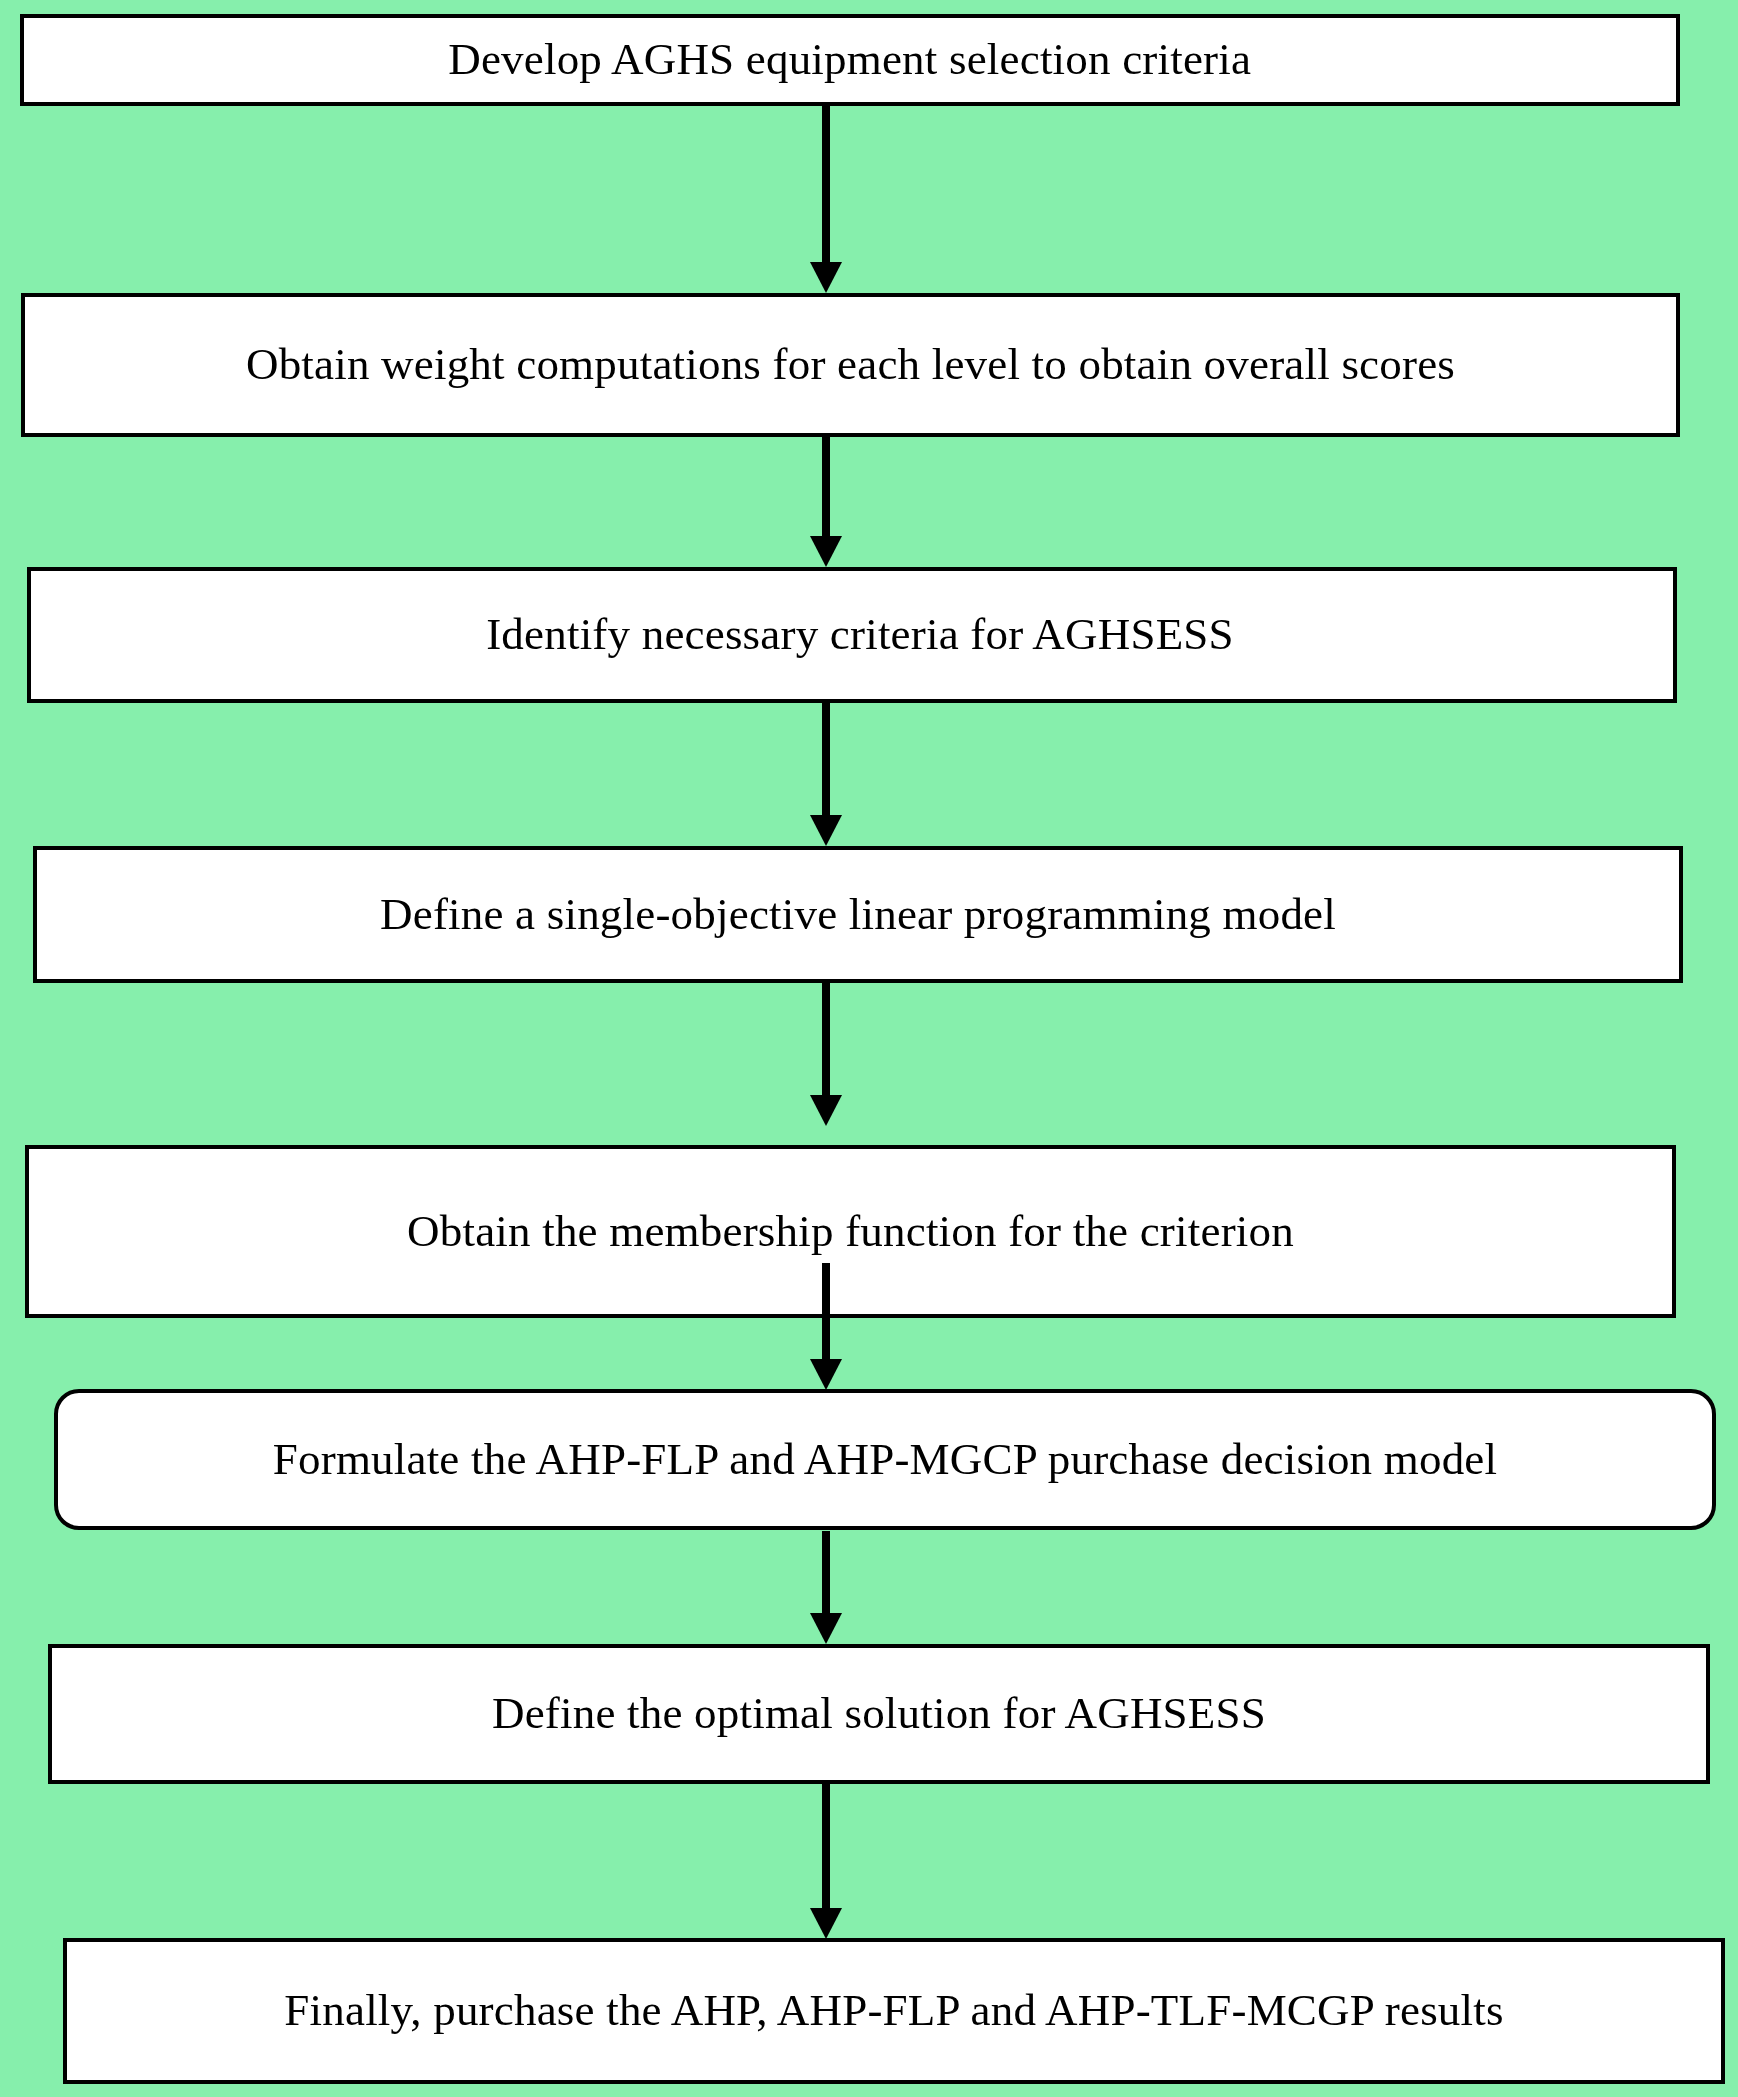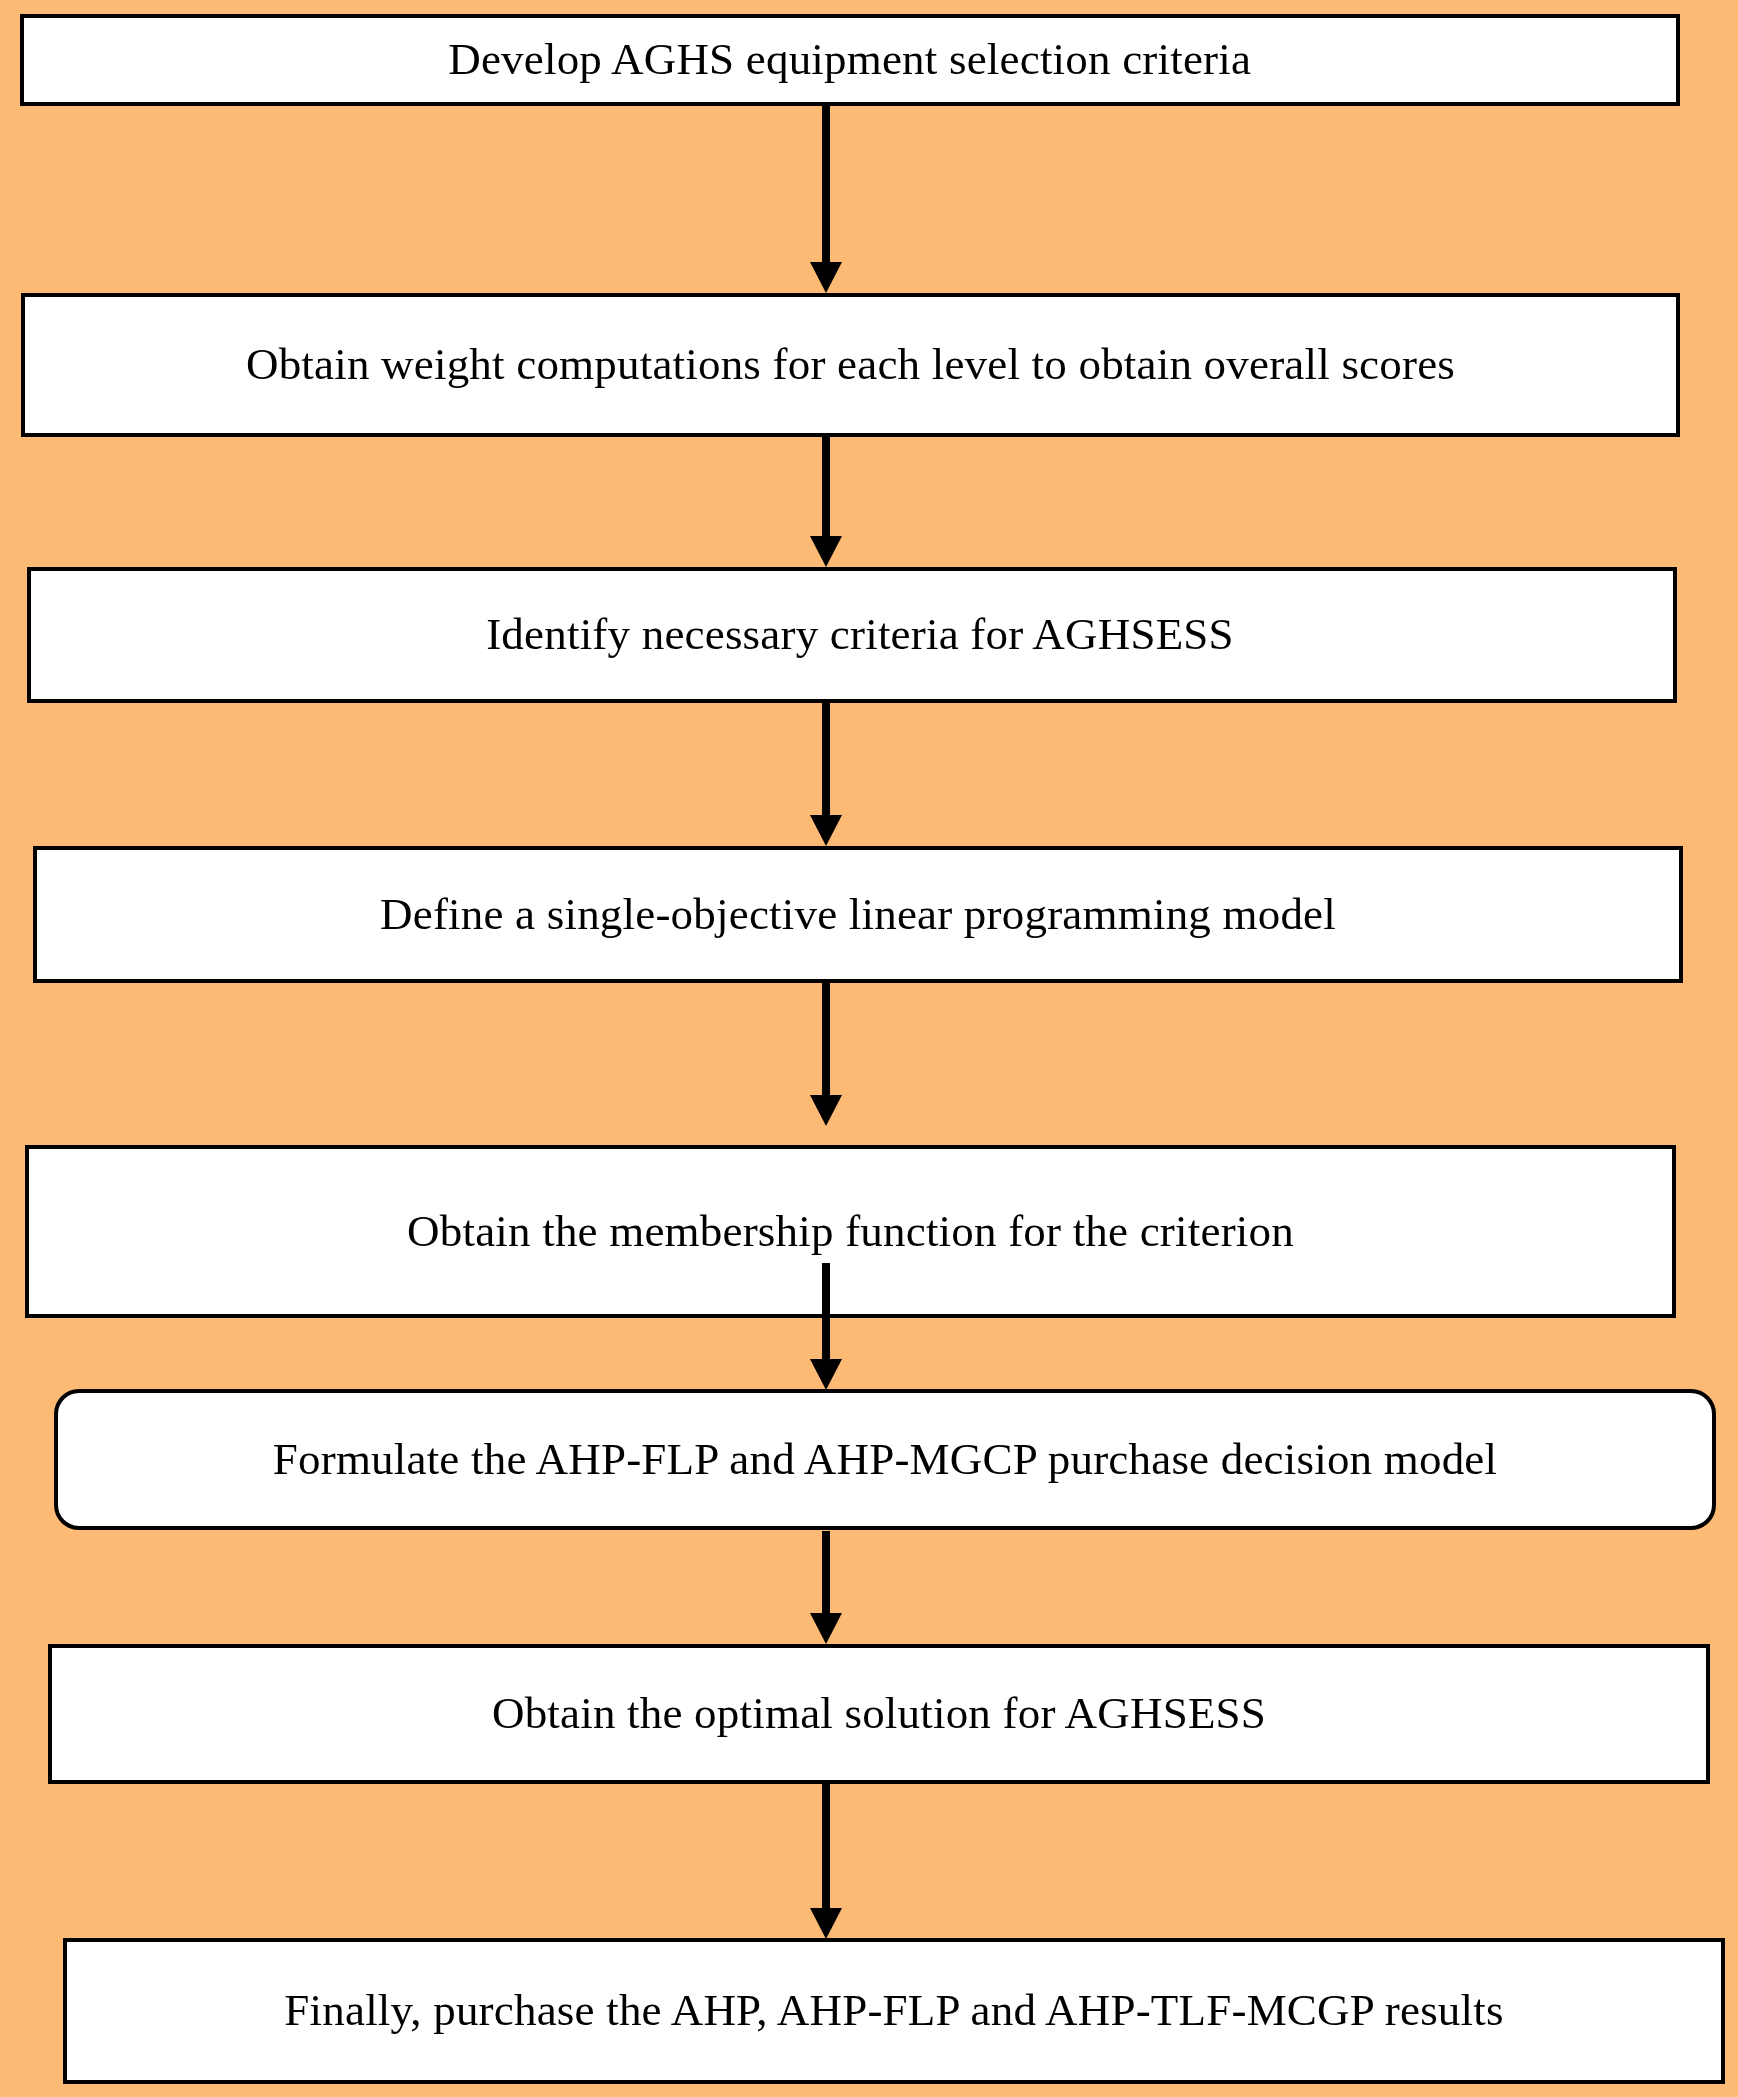--- a/index.html
+++ b/index.html
@@ -4,21 +4,21 @@
 <style>
   html, body {
     margin: 0;
     padding: 0;
     background: #ffffff;
   }
   #canvas {
     position: relative;
     width: 1739px;
     height: 2097px;
-    background: #fdba74;
+    background: #86efac;
     overflow: hidden;
     font-family: "Liberation Serif", "DejaVu Serif", serif;
   }
   .flow-box {
     position: absolute;
     box-sizing: border-box;
     border: 4.8px solid #000000;
     background: #ffffff;
     display: flex;
     align-items: center;
@@ -102,21 +102,21 @@
   <div class="flow-box" style="left:54px; top:1389px; width:1662px; height:141px;border-radius:25px;">
     <span class="flow-box-label">Formulate the AHP-FLP and AHP-MGCP purchase decision model</span>
   </div>
 
   <div class="connector" style="left:826px; top:1531px; width:0; height:113px;">
     <div class="connector-line" style="left:-3.6px; top:0; width:7.1px; height:82px;"></div>
     <div class="connector-head" style="left:-16px; top:82px;"></div>
   </div>
 
   <div class="flow-box" style="left:48px; top:1644px; width:1662px; height:140px;">
-    <span class="flow-box-label">Obtain the optimal solution for AGHSESS</span>
+    <span class="flow-box-label">Define the optimal solution for AGHSESS</span>
   </div>
 
   <div class="connector" style="left:826px; top:1784px; width:0; height:155px;">
     <div class="connector-line" style="left:-3.6px; top:0; width:7.1px; height:124px;"></div>
     <div class="connector-head" style="left:-16px; top:124px;"></div>
   </div>
 
   <div class="flow-box" style="left:63px; top:1938px; width:1662px; height:146px;">
     <span class="flow-box-label">Finally, purchase the AHP, AHP-FLP and AHP-TLF-MCGP results</span>
   </div>

